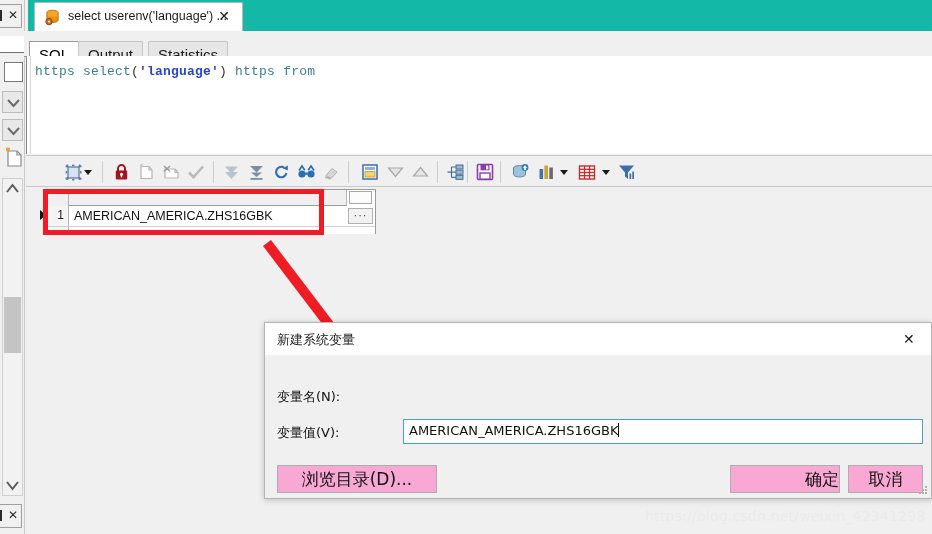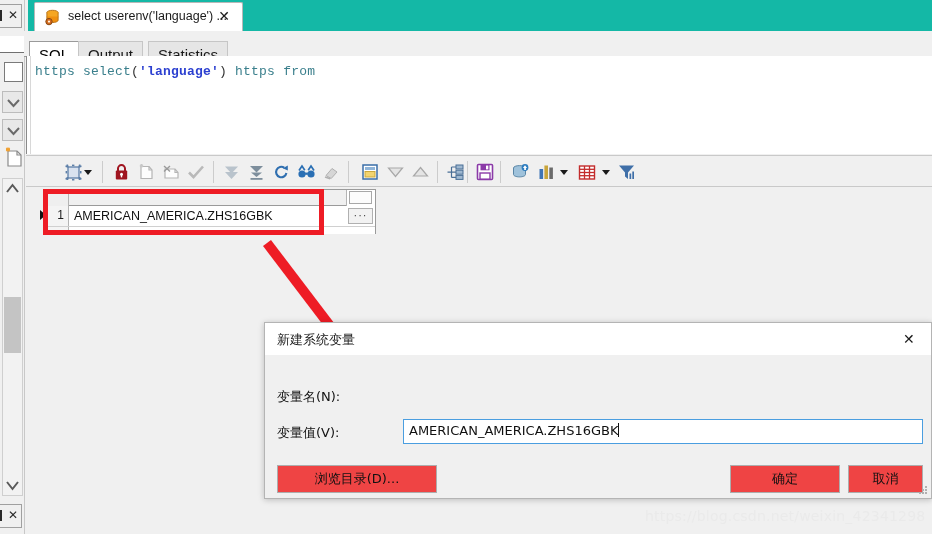--- a/index.html
+++ b/index.html
@@ -218,22 +218,22 @@
     font-size:13px;color:#101010;padding:3px 0 0 5px;
     font-family:"DejaVu Sans","Liberation Sans",sans-serif;
     white-space:nowrap;overflow:hidden;
   }
   .textinput.focused{border:1px solid #4a9ee0;}
   .caretbar{
     display:inline-block;width:1px;height:14px;background:#111;vertical-align:-2px;
     margin-left:0px;
   }
   .btn{
-    position:absolute;height:28px;background:#ef4444;border:1px solid #adadad;
-    box-sizing:border-box;font-size:13px;color:#111111;text-align:center;
+    position:absolute;height:28px;background:#f9a8d4;border:1px solid #adadad;
+    box-sizing:border-box;font-size:17px;color:#111111;text-align:center;
     line-height:26px;cursor:pointer;
     font-family:"DejaVu Sans","Liberation Sans",sans-serif;
   }
   .resize-grip{
     position:absolute;right:3px;bottom:2px;width:10px;height:10px;
   }
   .resize-grip i{position:absolute;width:2px;height:2px;background:#b0b0b0;}
 
   
   .watermark{
@@ -556,21 +556,21 @@
 
     <div class="dlg-body">
 
       <div class="fieldlabel" style="top:33px;">变量名(N):</div>
 
       <div class="fieldlabel" style="top:69px;">变量值(V):</div>
       <div class="textinput focused" style="top:64px;"><span>AMERICAN_AMERICA.ZHS16GBK</span><i class="caretbar"></i></div>
 
       <div class="btn" style="left:12px;top:110px;width:160px;">浏览目录(D)...</div>
 
-      <div class="btn" style="left:465px;top:110px;width:110px;">确定</div>
+      <div class="btn" style="left:465px;top:110px;width:110px;text-align:right;">确定</div>
       <div class="btn" style="left:583px;top:110px;width:75px;">取消</div>
 
       <div class="resize-grip">
         <i style="left:7px;top:0;"></i>
           <i style="left:4px;top:3px;"></i>
           <i style="left:7px;top:3px;"></i>
         <i style="left:1px;top:6px;"></i>
           <i style="left:4px;top:6px;"></i>
           <i style="left:7px;top:6px;"></i>
       </div>

